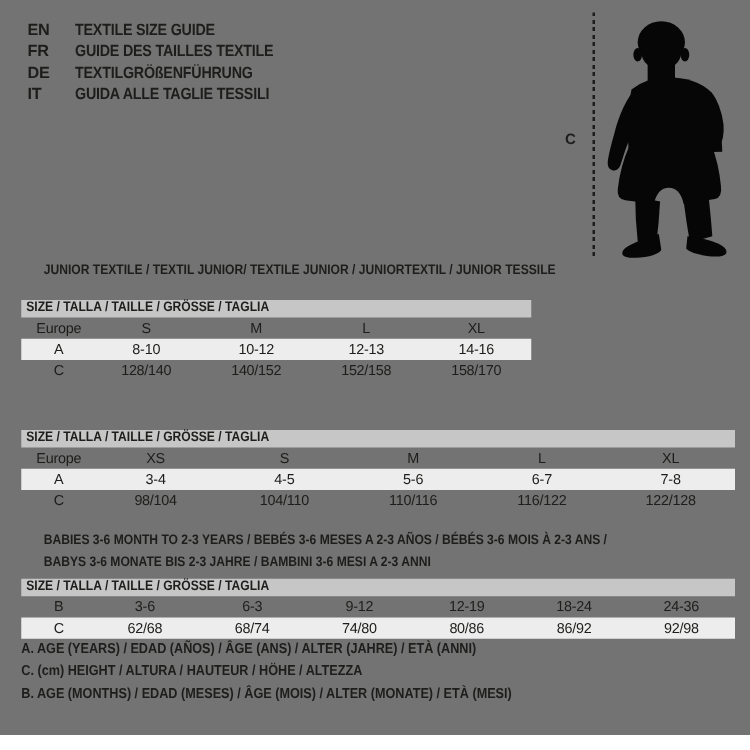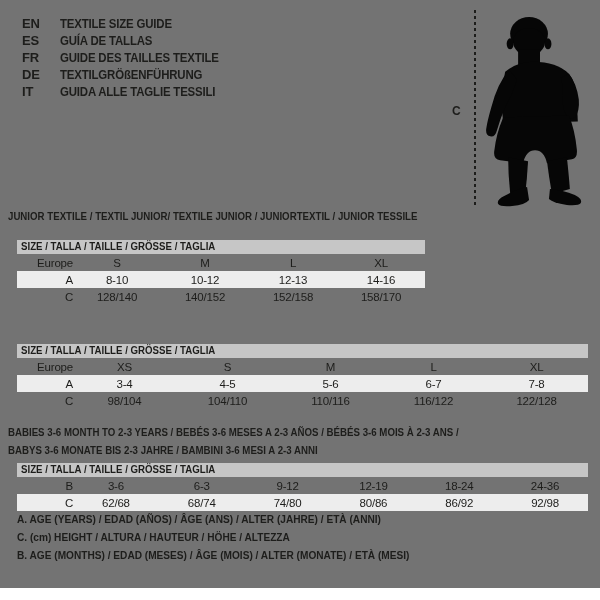--- a/index.html
+++ b/index.html
@@ -19,55 +19,51 @@
   .lang-code { width:38px; flex:0 0 38px; }
 
   
   .figure-label { position:absolute; left:452px; top:104px; font-size:12px; font-weight:bold; }
   .dashed-line { position:absolute; left:474px; top:10px; width:2px; height:197px;
     background:repeating-linear-gradient(to bottom, #1d1d1b 0 3px, transparent 3px 6px); }
   .toddler { position:absolute; left:483px; top:8px; width:114px; height:199px; }
   .toddler * { fill:#060606; }
 
   
-  .sec-title { position:absolute; left:8px; margin:0; font-size:11px; font-weight:bold; letter-spacing:0; }
+  .sec-title { position:absolute; left:35px; margin:0; font-size:11px; font-weight:bold; letter-spacing:0; }
   #t1-title { top:210px; }
   #t2-title { top:319px; }
   #t3-title { top:423px; line-height:18px; }
   .sub { font-size:8px; position:relative; top:2.5px; }
 
   
   .tbl { position:absolute; left:17px; }
   #t1 { top:240px; width:408px; }
   #t2 { top:344px; width:571px; }
   #t3 { top:463px; width:571px; }
   .tbl-head { height:14px; background:var(--table-header-bg,#c6c6c6); display:flex; 
     padding-left:4px; box-sizing:border-box; font-size:11px; font-weight:bold; }
   .tbl-row { display:flex; height:17px; align-items:center; font-size:11.5px; letter-spacing:-0.2px; }
   .tbl-row.shaded { background:var(--shaded-row-bg,#ededed); }
   .cell { flex:1 1 0; text-align:center; }
-  .cell.lbl { flex:0 0 52px; text-align:right; padding-left:4px; }
+  .cell.lbl { flex:0 0 52px; text-align:center; padding-left:4px; }
 
   
   .legend { position:absolute; left:17px; top:513px; }
   .legend-line { height:18px; font-size:11.5px; font-weight:bold; }
 </style>
 </head>
 <body>
 
 <div class="page">
 
   <header class="lang-block">
     <div class="lang-row">
       <span class="lang-code">EN</span>
       <span class="cond">TEXTILE SIZE GUIDE</span>
-    </div>
-    <div class="lang-row">
-      <span class="lang-code">ES</span>
-      <span class="cond">GUÍA DE TALLAS</span>
     </div>
     <div class="lang-row">
       <span class="lang-code">FR</span>
       <span class="cond">GUIDE DES TAILLES TEXTILE</span>
     </div>
     <div class="lang-row">
       <span class="lang-code">DE</span>
       <span class="cond">TEXTILGRÖßENFÜHRUNG</span>
     </div>
     <div class="lang-row">

